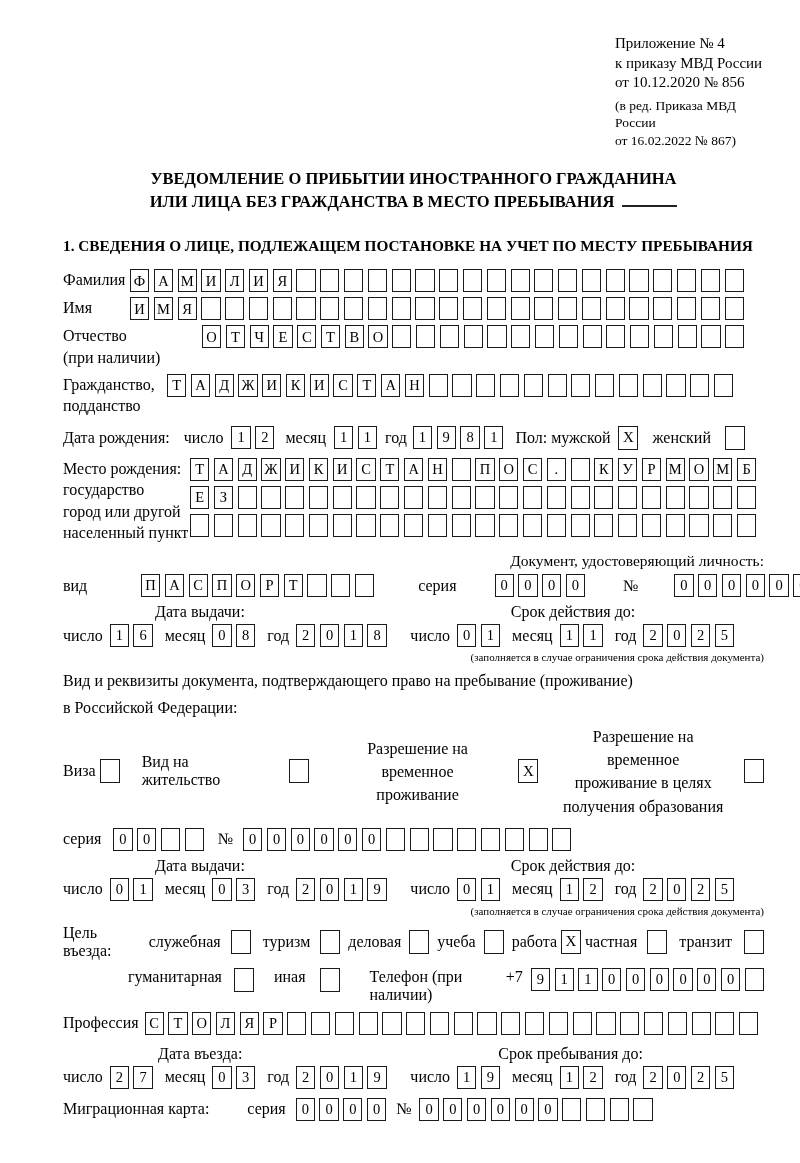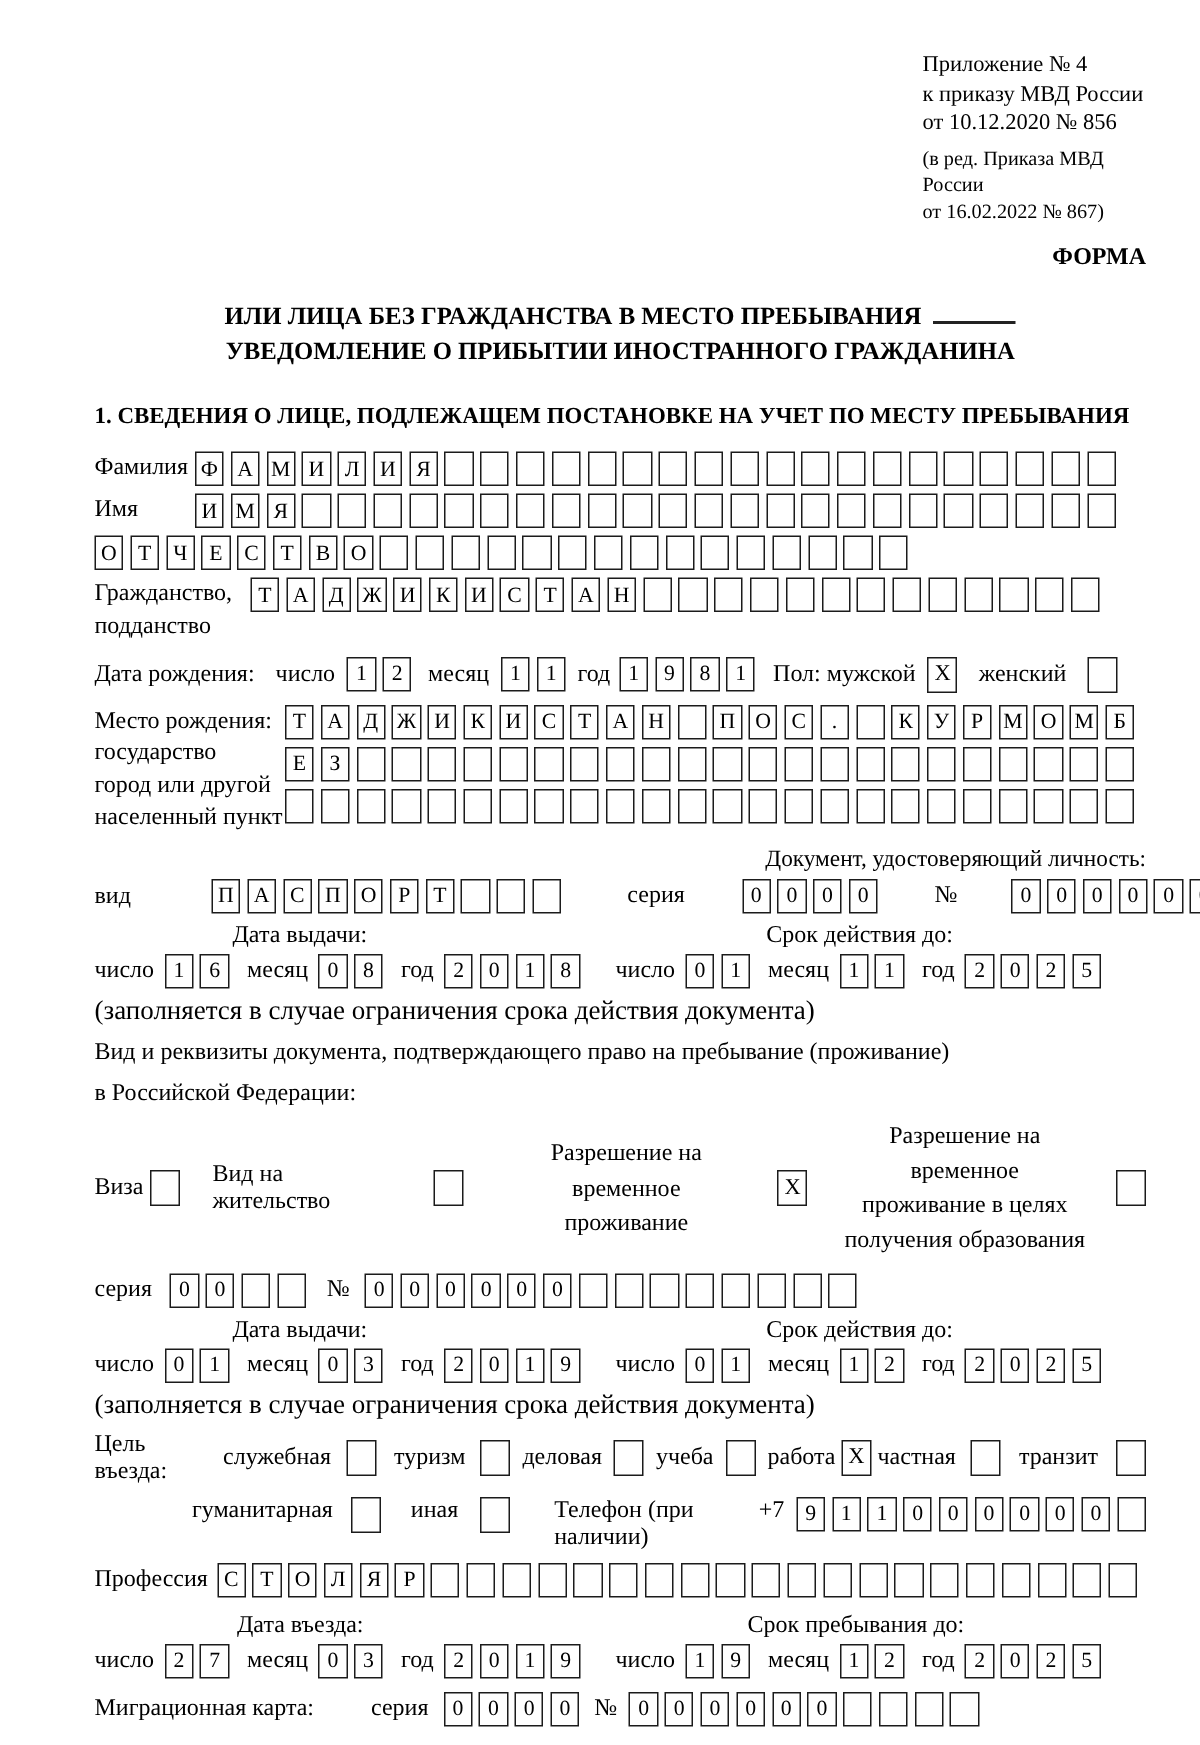--- a/index.html
+++ b/index.html
@@ -43,46 +43,45 @@
   .w67 { width: 67px; }  .w104 { width: 104px; } .w127 { width: 127px; } .w139 { width: 139px; }
   .stack { display: flex; flex-direction: column; gap: 5px; }
 
   .doc-heading { text-align: right; font-weight: normal; font-size: 15.5px; margin-top: 8px; }
 
   .date-captions { display: flex; margin-top: 6px; font-size: 16px; gap: 36px; }
   .date-row { display: flex; align-items: center; margin-top: 3px; }
   .dategroup { display: flex; align-items: center; }
   .dategroup .lbl { margin-right: 7px; }
   .dategroup .cells { margin-right: 12px; }
-  .note { font-size: 18px; text-align: left; margin-top: 4px; }
+  .note { font-size: 11px; text-align: right; margin-top: 4px; }
 
   .para { margin-top: 10px; line-height: 1.5; }
   .cbgroup { display: flex; align-items: center; }
   .cbgroup .ctr { text-align: center; line-height: 1.45; }
 </style>
 </head>
 <body>
 
 <div class="page">
 
   <div class="hdr">
     <div>Приложение № 4</div>
     <div>к приказу МВД России</div>
     <div>от 10.12.2020 № 856</div>
     <div class="ed">
       <div>(в ред. Приказа МВД России</div>
       <div>от 16.02.2022 № 867)</div>
     </div>
   </div>
 
-  <div class="form-label">ФОРМА</div>
 
   <div class="title">
+    <div>УВЕДОМЛЕНИЕ О ПРИБЫТИИ ИНОСТРАННОГО ГРАЖДАНИНА</div>
     <div><span>ИЛИ ЛИЦА БЕЗ ГРАЖДАНСТВА В МЕСТО ПРЕБЫВАНИЯ</span><span class="blank-line"></span></div>
-    <div>УВЕДОМЛЕНИЕ О ПРИБЫТИИ ИНОСТРАННОГО ГРАЖДАНИНА</div>
   </div>
 
   <div class="sec-heading">1. СВЕДЕНИЯ О ЛИЦЕ, ПОДЛЕЖАЩЕМ ПОСТАНОВКЕ НА УЧЕТ ПО МЕСТУ ПРЕБЫВАНИЯ</div>
 
   <div class="frow" style="margin-top:14px;">
     <span class="flabel w67">Фамилия</span>
     <span class="cells">
         <span class="cell">Ф</span>
         <span class="cell">А</span>
         <span class="cell">М</span>
@@ -138,20 +137,24 @@
         <span class="cell"></span>
         <span class="cell"></span>
         <span class="cell"></span>
         <span class="cell"></span>
         <span class="cell"></span>
         <span class="cell"></span>
       </span>
   </div>
 
   <div class="frow">
+    <span class="flabel w139">
+      <span>Отчество</span><br>
+      <span>(при наличии)</span>
+    </span>
     <span class="cells">
         <span class="cell">О</span>
         <span class="cell">Т</span>
         <span class="cell">Ч</span>
         <span class="cell">Е</span>
         <span class="cell">С</span>
         <span class="cell">Т</span>
         <span class="cell">В</span>
         <span class="cell">О</span>
         <span class="cell"></span>

